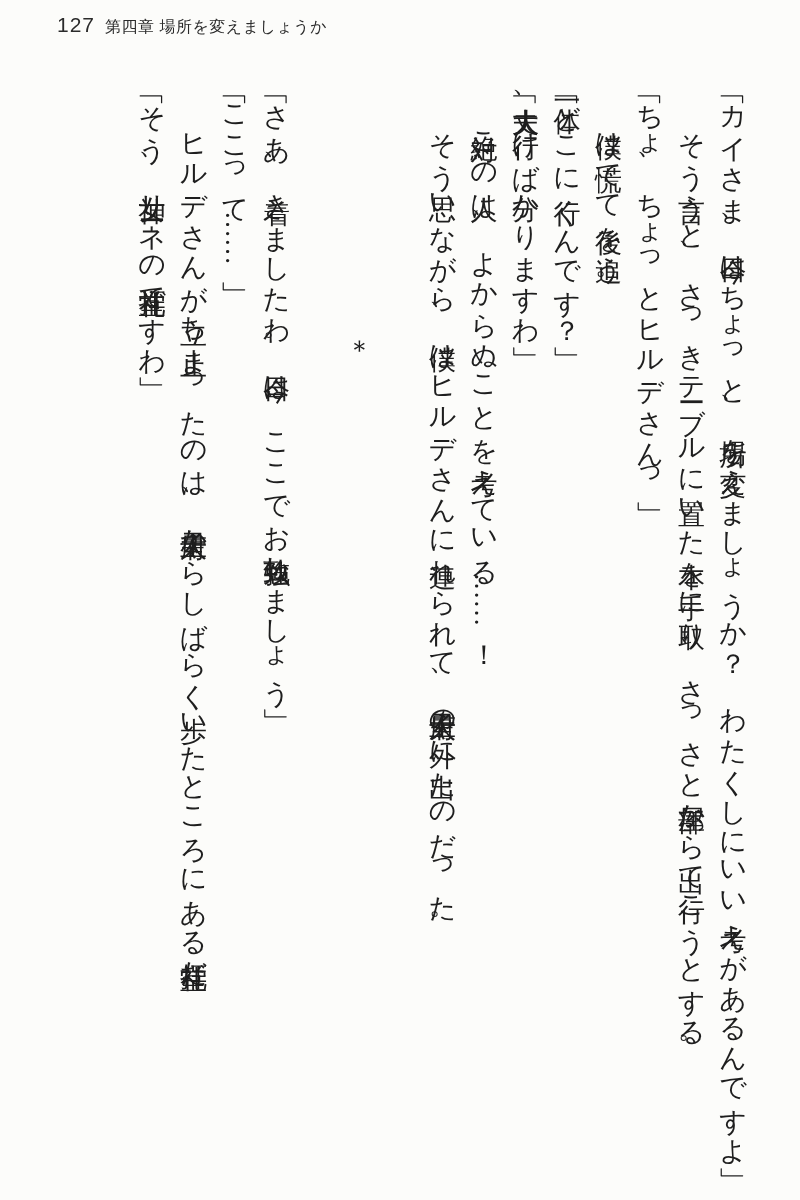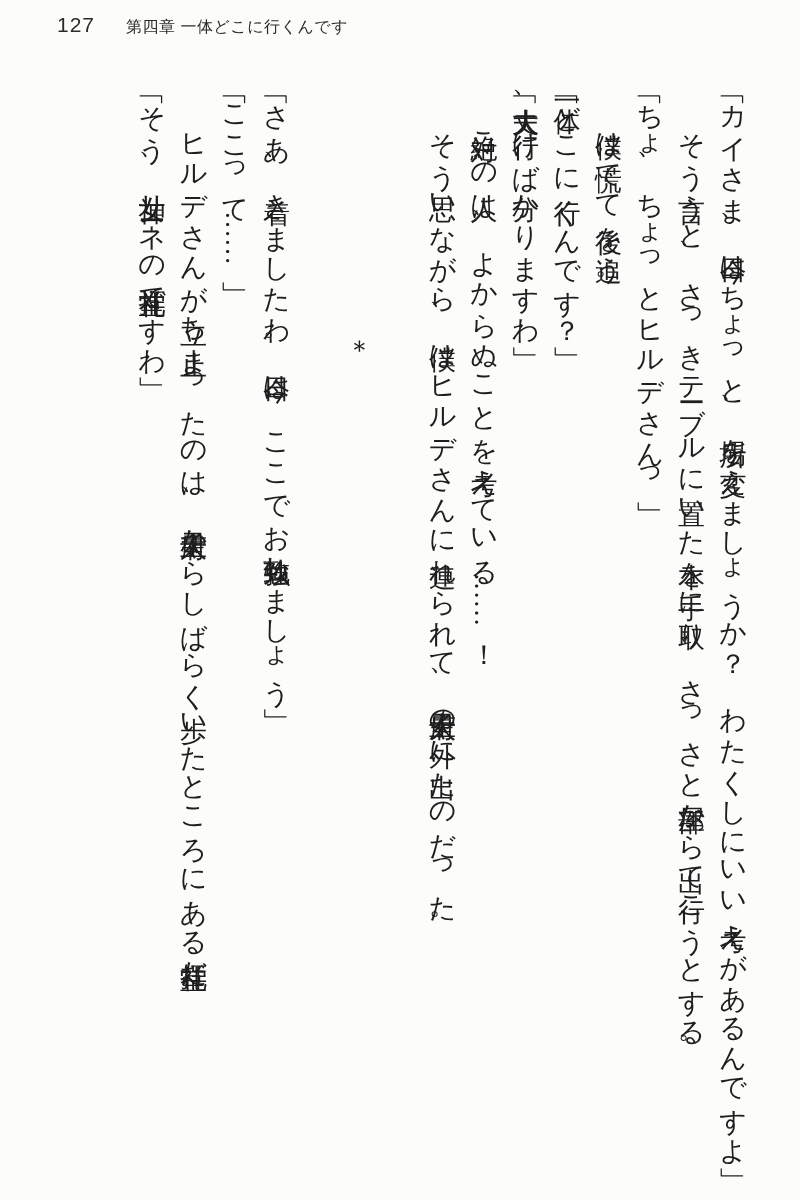--- a/index.html
+++ b/index.html
@@ -11,21 +11,21 @@
     color: #1e1e1e;
     font-family: "Liberation Serif", serif;
     overflow: hidden;
   }
   .page-header {
     position: absolute;
     left: 57px;
     top: 13px;
     display: flex;
     align-items: baseline;
-    gap: 31px;
+    gap: 10px;
     font-family: "Liberation Sans", sans-serif;
     color: #2b2b2b;
     white-space: nowrap;
   }
   .page-number { font-size: 21px; letter-spacing: 1px; }
   .chapter-title { font-size: 16px; letter-spacing: 0.5px; }
   .text-area {
     position: absolute;
     top: 87px;
     right: 47px;
@@ -44,21 +44,21 @@
     margin-left: 41.5px;
     text-indent: 0;
   }
 </style>
 </head>
 <body>
 
 <div class="page">
   <header class="page-header">
     <span class="page-number">127</span>
-    <span class="chapter-title">第四章 一体どこに行くんです</span>
+    <span class="chapter-title">第四章 場所を変えましょうか</span>
   </header>
 
   <main class="text-area">
       <p class="dialogue">「カイさま、今日はちょっと、場所を変えましょうか？　わたくしにいい考えがあるんですよ」</p>
       <p class="narration">そう言うと、さっきテーブルに置いた本を手に取り、さっさと部屋から出て行こうとする。</p>
       <p class="dialogue">「ちょ、ちょっとヒルデさんっ」</p>
       <p class="narration">僕は慌てて後を追う。</p>
       <p class="dialogue">「一体どこに行くんです？」</p>
       <p class="dialogue">「大丈夫、行けば分かりますわ」</p>
       <p class="narration">絶対この人は、よからぬことを考えている……！</p>

